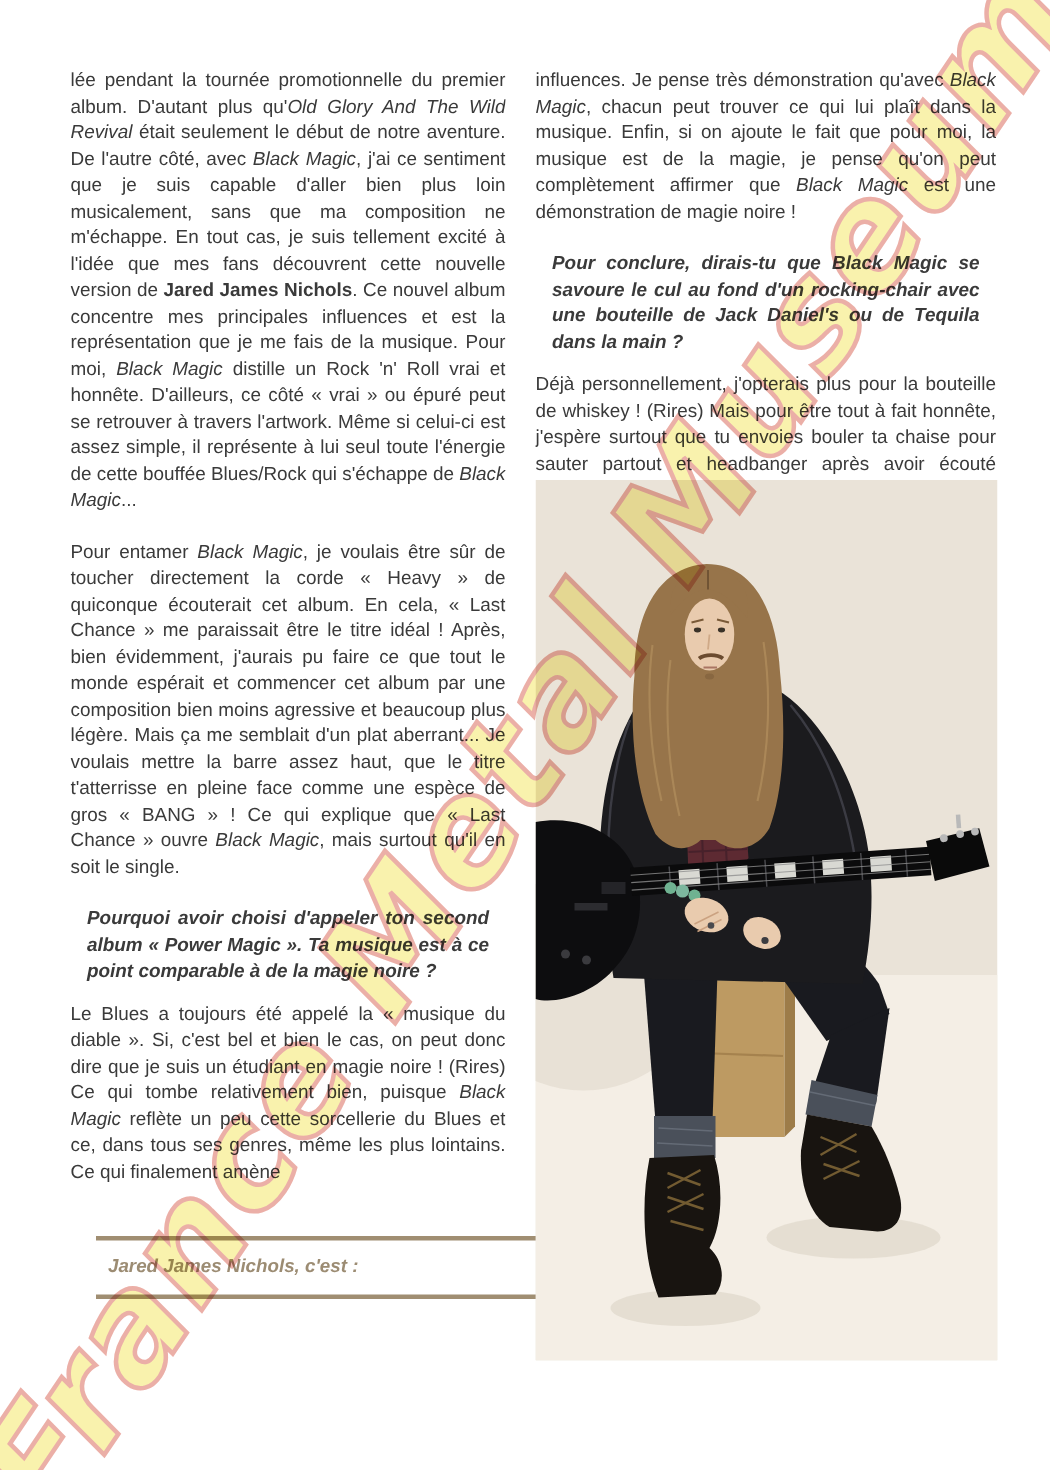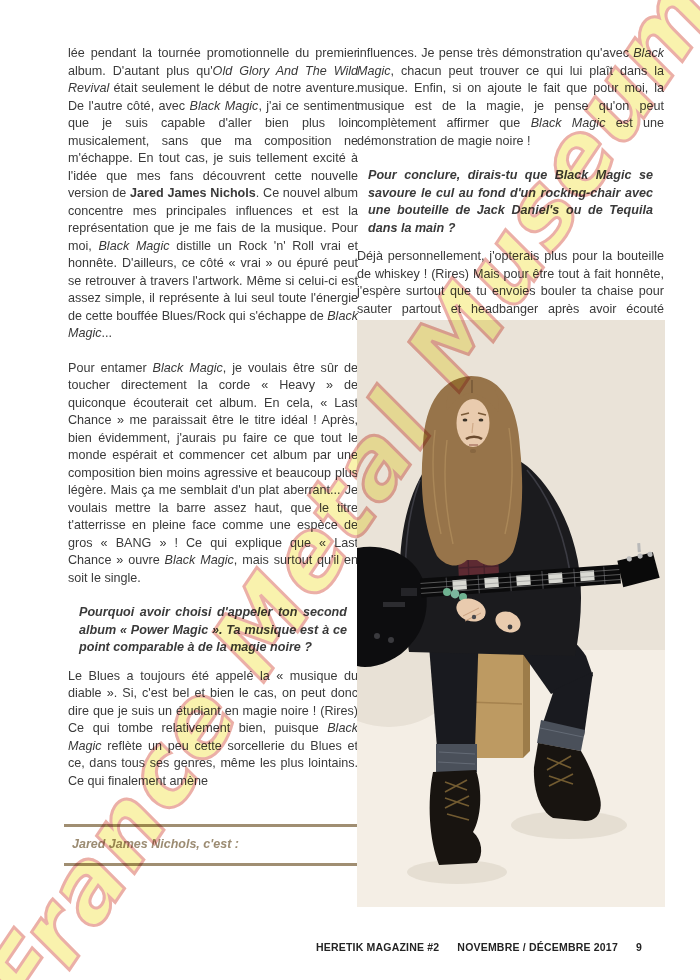--- a/index.html
+++ b/index.html
@@ -1,20 +1,20 @@
 <!DOCTYPE html>
 <html><head>
 <meta charset="utf-8">
 <style>
   html,body{margin:0;padding:0;background:#888;}
   #page{position:relative;width:700px;height:980px;background:#ffffff;margin:0 auto;
         overflow:hidden;font-family:"Liberation Sans",sans-serif;color:#3a3a3a;}
   .col{position:absolute;font-size:12.6px;line-height:17.5px;text-align:justify;
        color:#3a3a3a;overflow:hidden;}
-  #left-column{left:68px;top:45px;width:290px;height:779px;}
+  #left-column{left:47px;top:45px;width:290px;height:779px;}
   #right-column{left:357px;top:45px;width:307px;height:292px;}
   .col p{margin:0 0 17px 0;}
   .col p.question{font-weight:bold;font-style:italic;margin:11px;}
   .s-i{font-style:italic;}
   .s-b{font-weight:bold;}
   #info-box{position:absolute;left:64px;top:824px;width:290px;
             border-top:3px solid #a08e72;border-bottom:3px solid #a08e72;
             padding:9px 0 10px 8px;color:#9c8c73;font-size:12.5px;line-height:17px;}
   #info-box p{margin:0;}
   .ib-title{font-weight:bold;font-style:italic;}
@@ -199,21 +199,16 @@
           <line x1="106" y1="296" x2="122" y2="288"></line>
           <line x1="108" y1="301" x2="124" y2="293"></line>
         </g>
         <circle cx="117" cy="297" r="2.2" fill="#4a4a4e"></circle>
         <ellipse cx="151" cy="302" rx="13" ry="10" transform="rotate(25 151 302)" fill="#e9cbae"></ellipse>
         <circle cx="153" cy="307" r="2.4" fill="#3c3c40"></circle>
       </g>
     </svg>
   </div>
 
-  <div id="page-footer">
-    <span>HERETIK MAGAZINE #2</span>
-    <span>NOVEMBRE / DÉCEMBRE 2017</span>
-    <span>9</span>
-  </div>
 
   <div id="watermark" style="color: rgb(249, 241, 166); -webkit-text-stroke: 3px rgb(234, 168, 160);">France Metal Museum</div>
 
 </div>
 
 </body></html>

